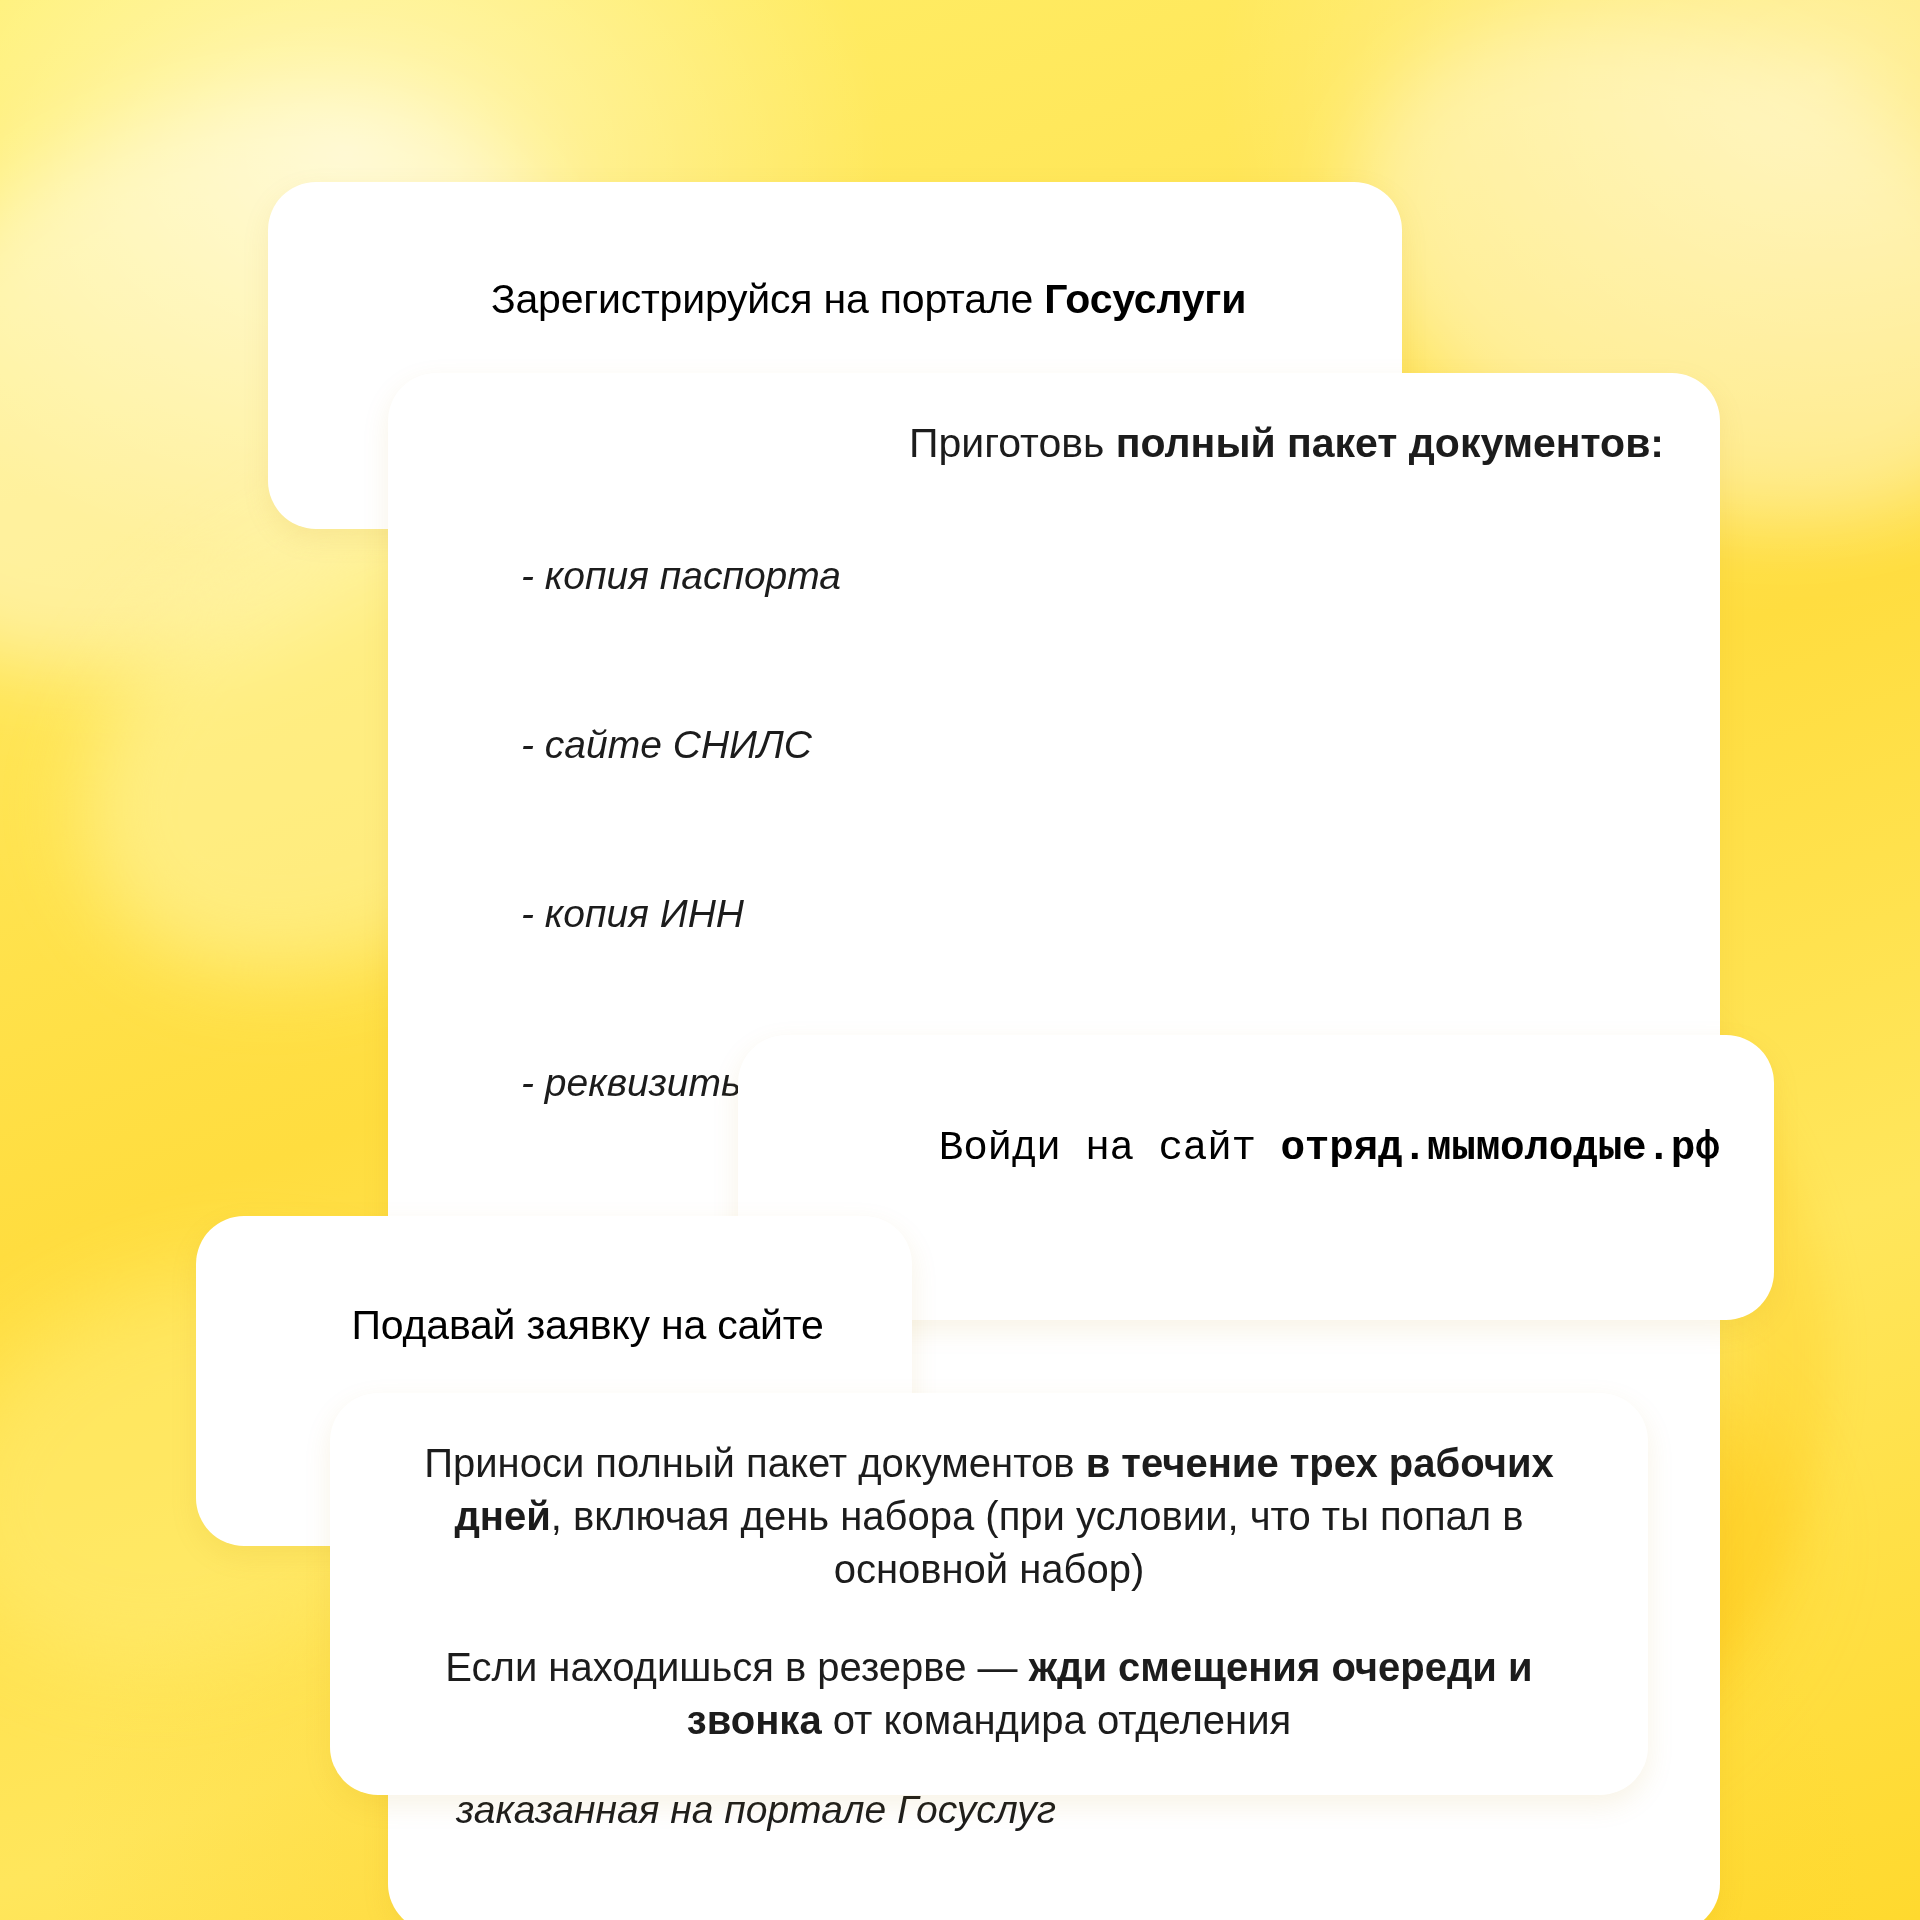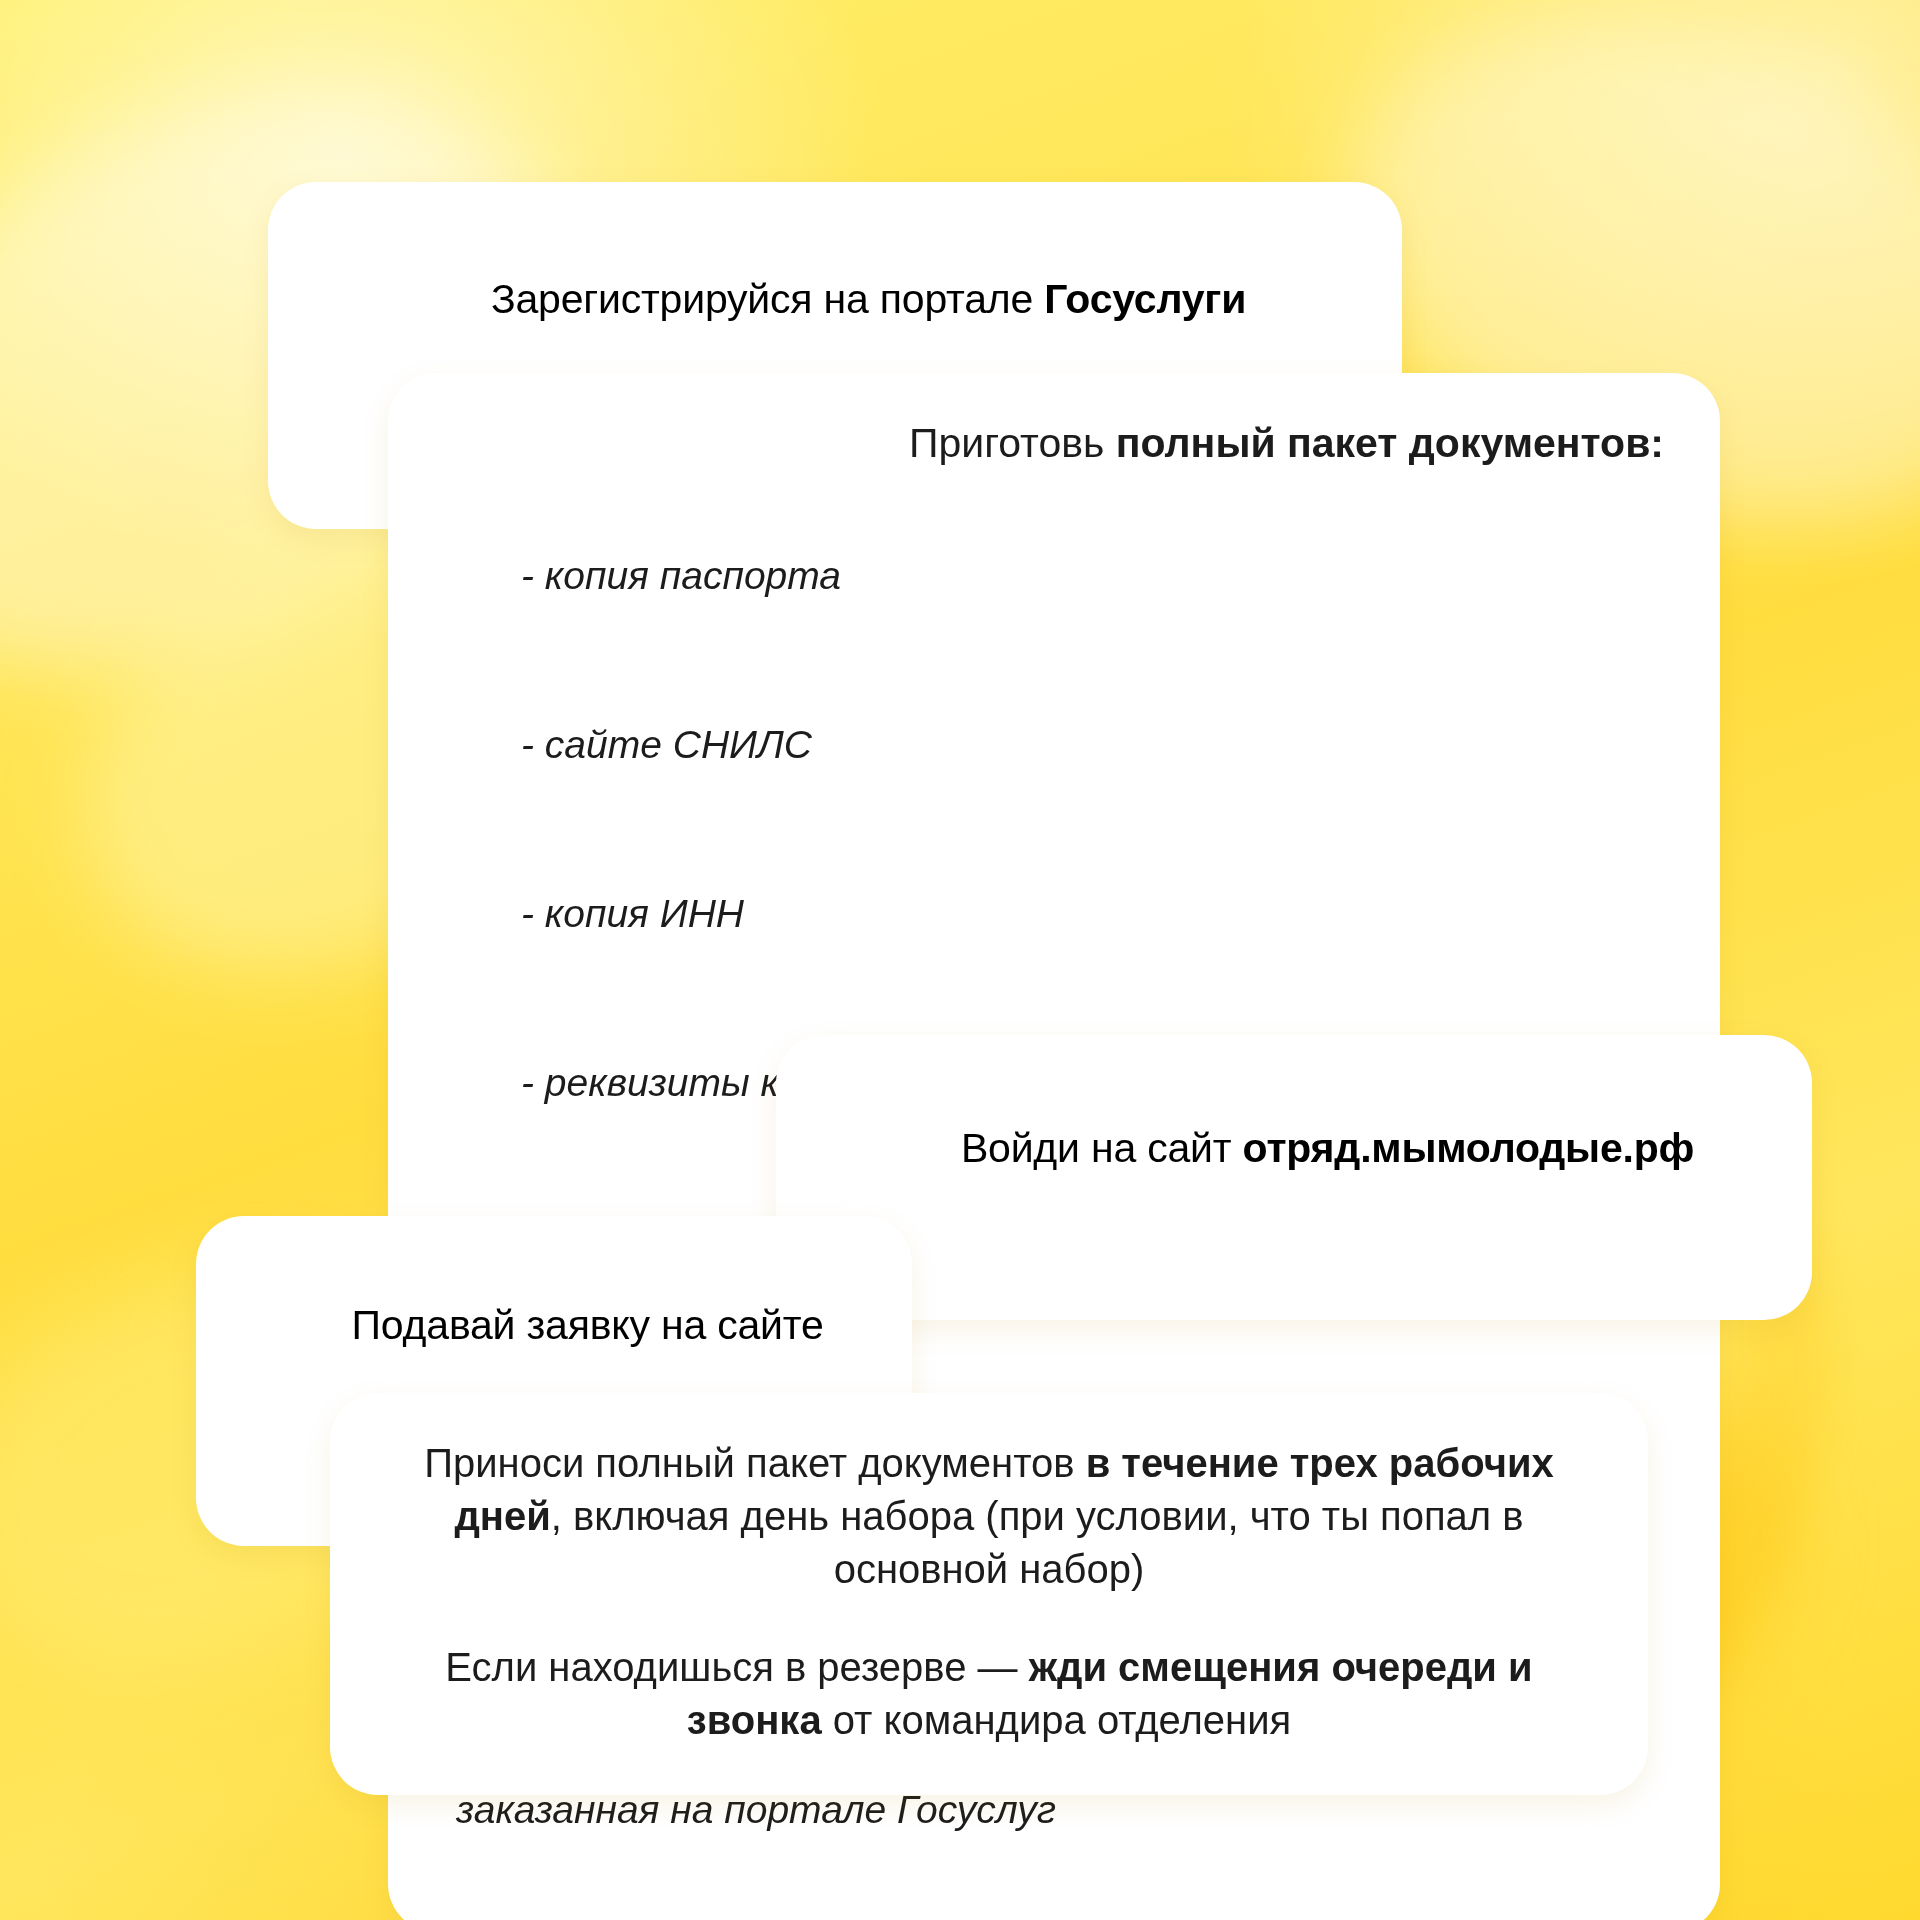--- a/index.html
+++ b/index.html
@@ -128,24 +128,25 @@
     line-height: 1.30;
     margin: 0 0 17px 0;
     padding-left: 12px;
     white-space: pre-wrap;
     font-style: italic;
   }
   #card-documents .doc-item:last-child { margin-bottom: 0; }
 
   
   #card-site {
-    left: 776px;
+    left: 738px;
     top: 1035px;
     width: 1036px;
     padding: 34px 44px 38px 44px;
+    font-family: Liberation Mono, monospace;
   }
   #card-site .line { font-size: 41px; }
 
   
   #card-apply {
     left: 196px;
     top: 1216px;
     width: 716px;
     padding: 30px 46px 34px 46px;
   }

